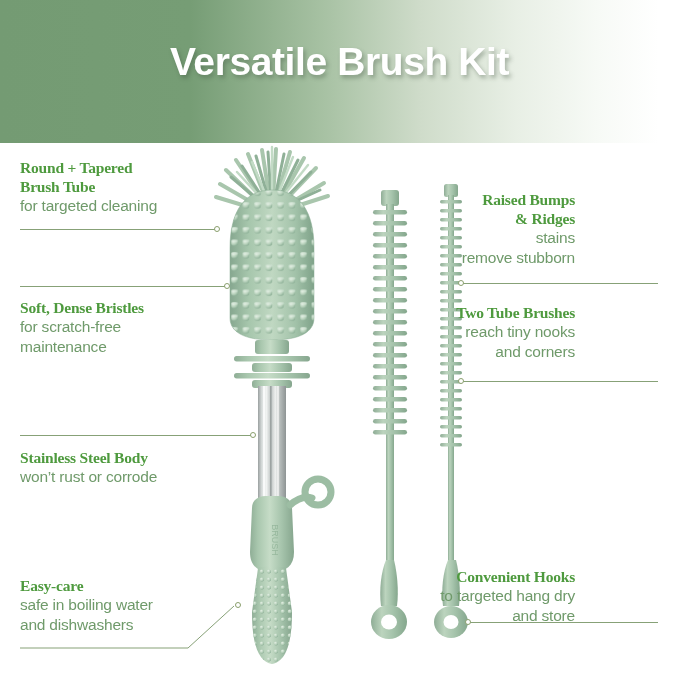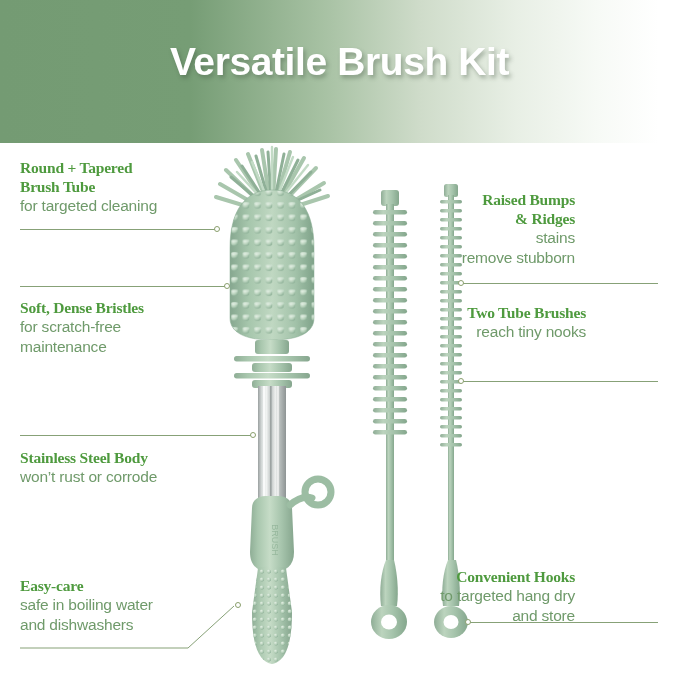--- a/index.html
+++ b/index.html
@@ -297,23 +297,24 @@
 
   <div class="callout right" style="right:21px;top:190px;width:230px;">
     <div class="c-head">Raised Bumps</div>
     <div class="c-head">&amp; Ridges</div>
     <div class="c-sub">stains</div>
     <div class="c-sub">remove stubborn</div>
   </div>
   <div class="leader" style="left:463px;top:283px;width:195px;"></div>
   <div class="dot" style="left:458px;top:280px;"></div>
 
-  <div class="callout right" style="right:10px;top:303px;width:230px;">
+  <div class="callout right" style="right:21px;top:303px;width:230px;">
     <div class="c-head">Two Tube Brushes</div>
     <div class="c-sub">reach tiny nooks</div>
+    <div class="c-sub">and corners</div>
   </div>
   <div class="leader" style="left:463px;top:381px;width:195px;"></div>
   <div class="dot" style="left:458px;top:378px;"></div>
 
   <div class="callout right" style="right:21px;top:567px;width:240px;">
     <div class="c-head">Convenient Hooks</div>
     <div class="c-sub">to targeted hang dry</div>
     <div class="c-sub">and store</div>
   </div>
   <div class="leader" style="left:470px;top:622px;width:188px;"></div>

